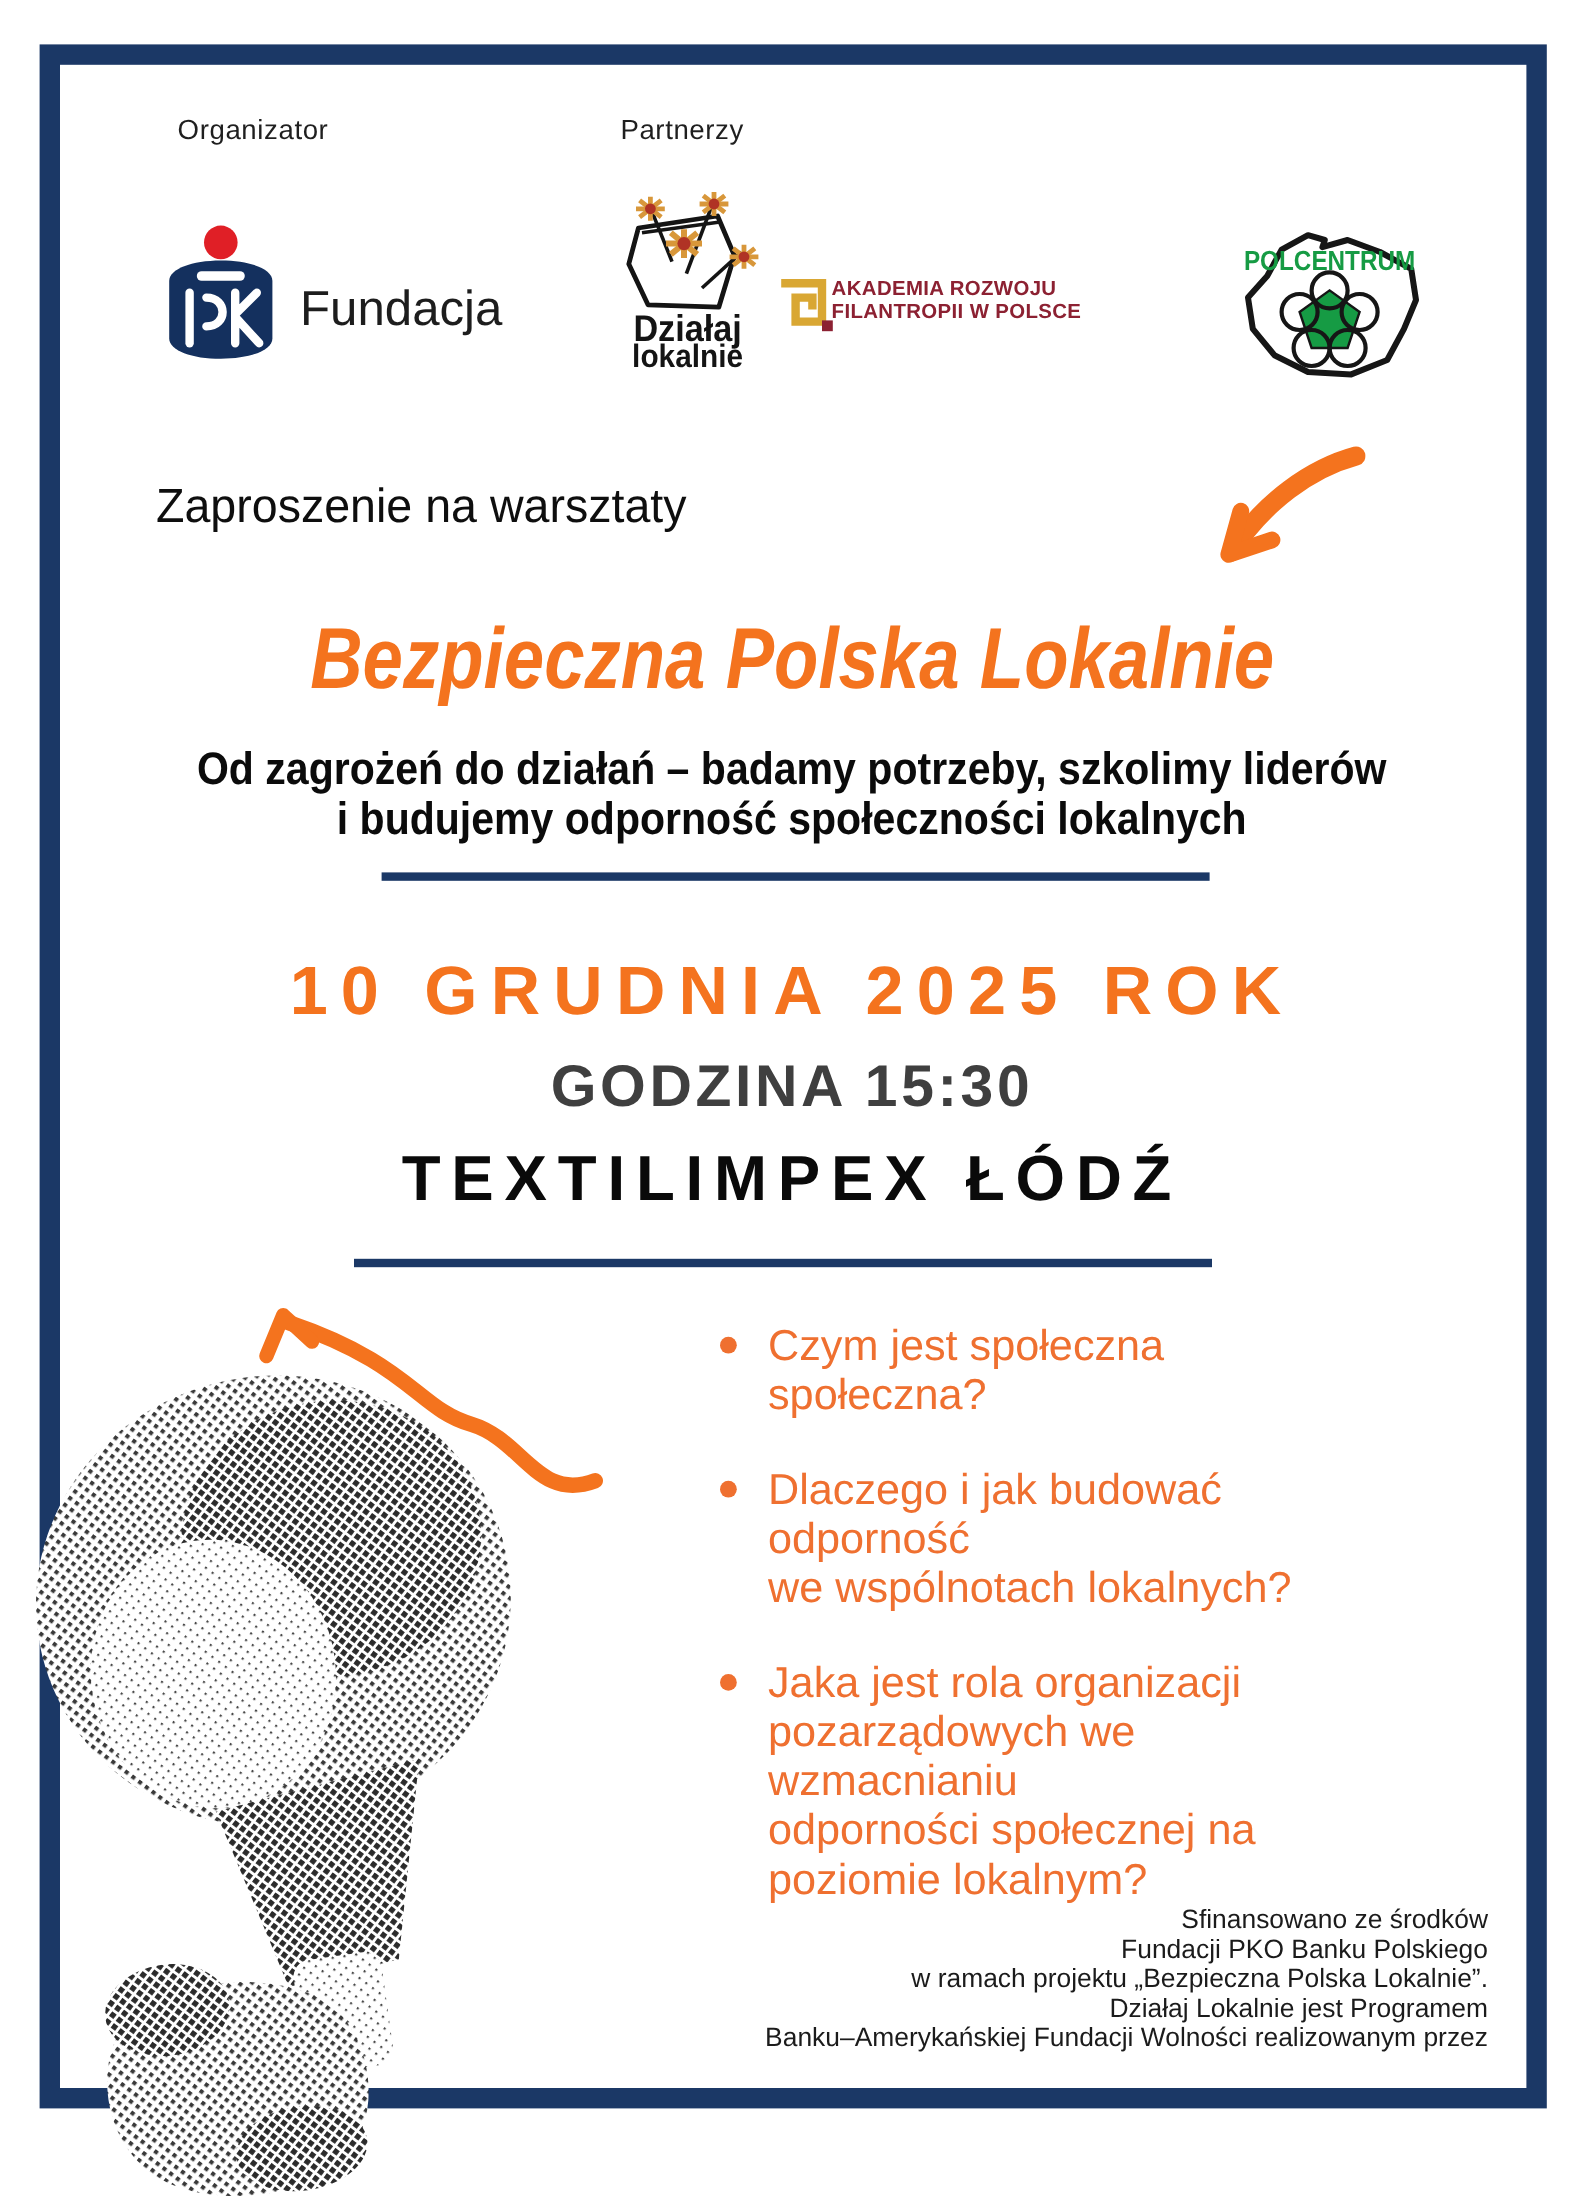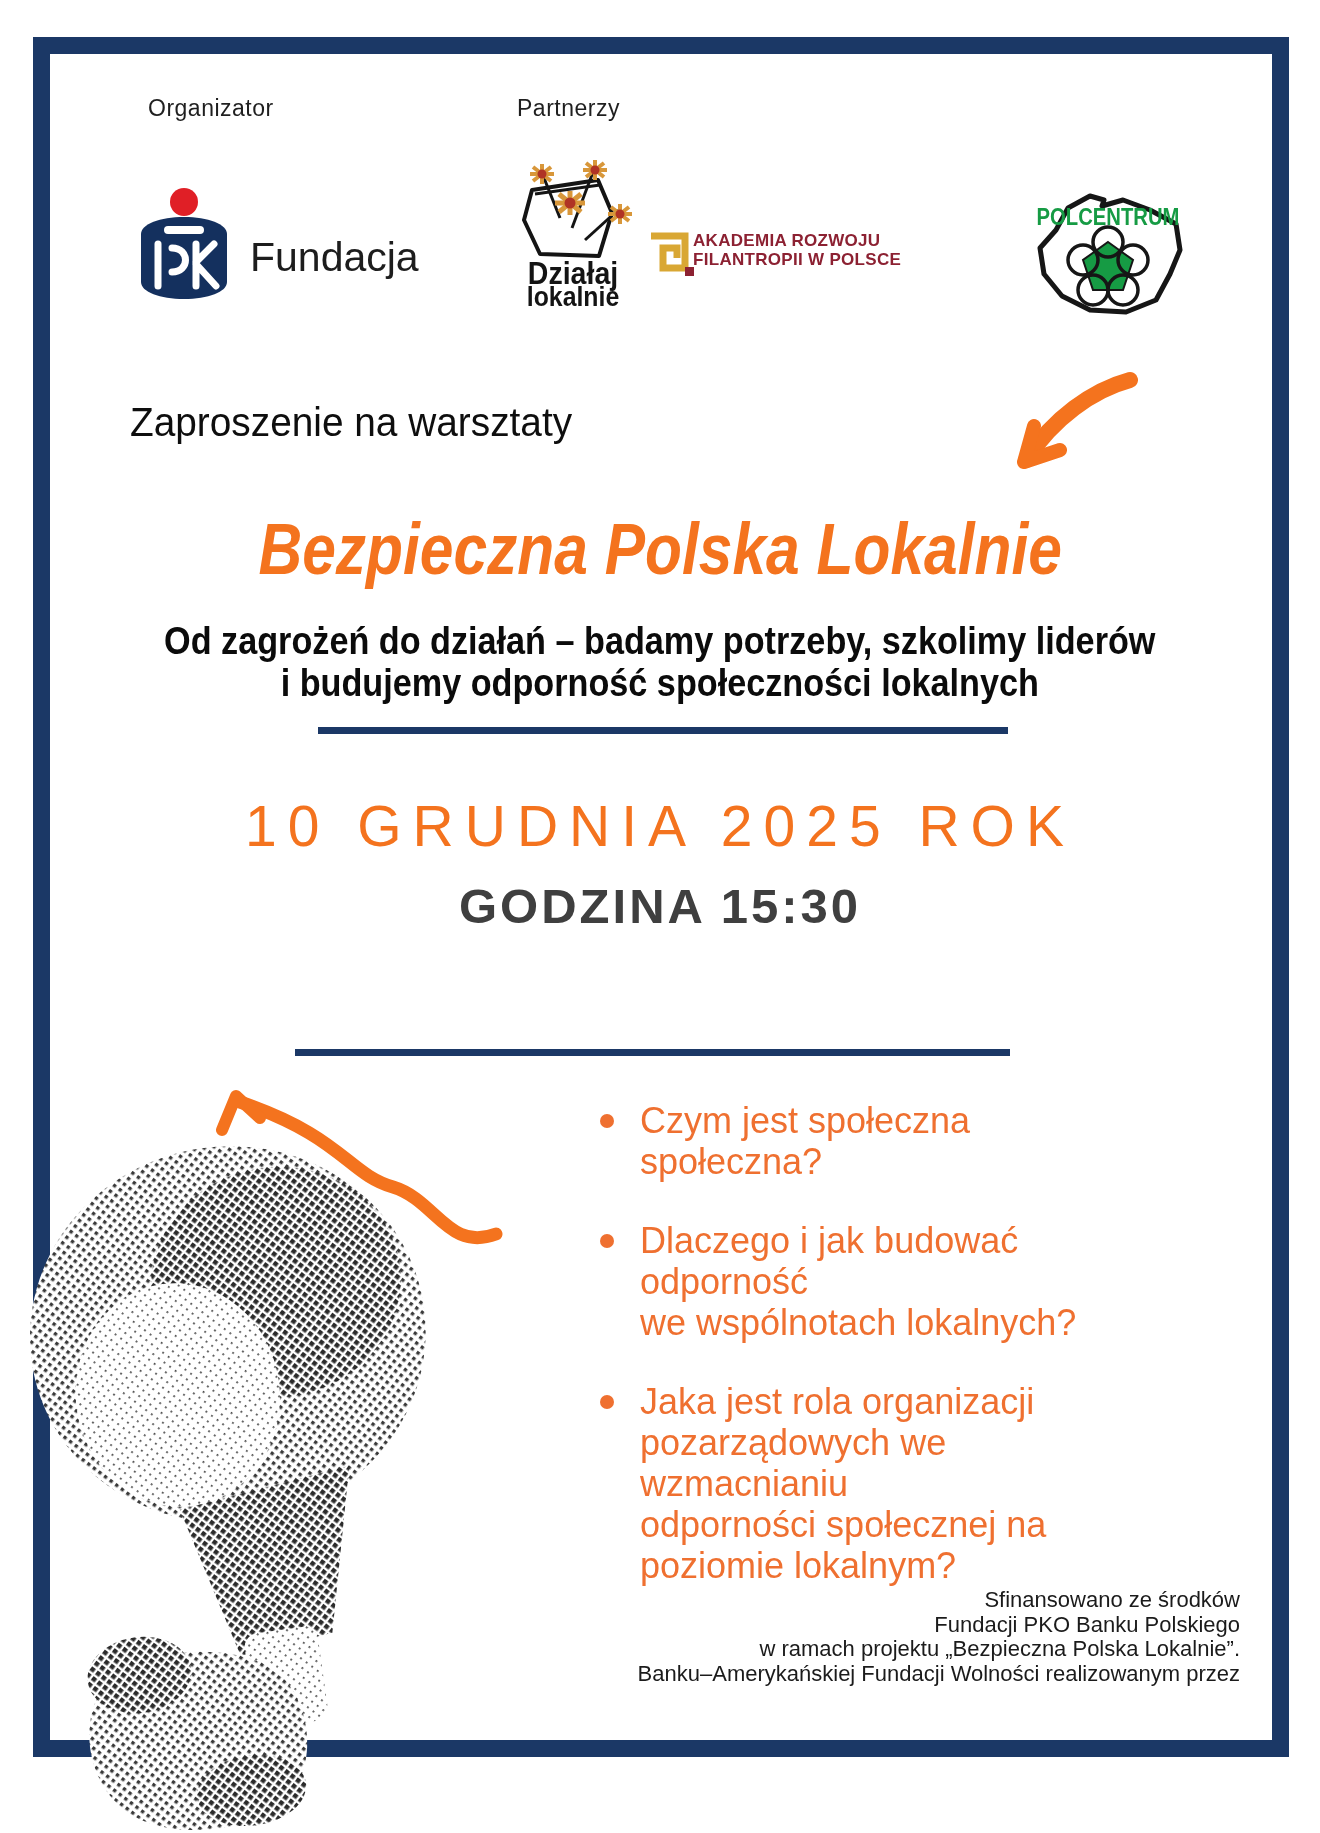--- a/index.html
+++ b/index.html
@@ -53,21 +53,21 @@
     color:#0b0b0b; font-size:38px; font-weight:700; line-height:42px;
   }
   .subtitle .cond{display:inline-block; transform:scaleX(.9); transform-origin:center; white-space:pre-line;}
 
   .divider{position:absolute; height:7px; background:#1b3866; z-index:2;}
   .div1{left:318px; top:727px; width:690px;}
   .div2{left:295px; top:1049px; width:715px;}
 
   .date-line{
     position:absolute; left:33px; top:793px; width:1254px; text-align:center; z-index:2;
-    color:#f4731e; font-size:57px; font-weight:400; letter-spacing:11px; white-space:nowrap;
+    color:#f4731e; font-size:57px; font-weight:700; letter-spacing:11px; white-space:nowrap;
   }
   .time-line{
     position:absolute; left:33px; top:878px; width:1254px; text-align:center; z-index:2;
     color:#3f3f3f; font-size:49px; font-weight:800; letter-spacing:3px;
   }
   .venue-line{
     position:absolute; left:33px; top:952px; width:1254px; text-align:center; z-index:2;
     color:#0a0a0a; font-size:53px; font-weight:800; letter-spacing:9px;
   }
 
@@ -191,20 +191,21 @@
 
   <div class="title"><span>Bezpieczna Polska Lokalnie</span></div>
 
   <div class="subtitle"><span class="cond">Od zagrożeń do działań – badamy potrzeby, szkolimy liderów
 i budujemy odporność społeczności lokalnych</span></div>
 
   <div class="divider div1"></div>
 
   <div class="date-line">10 GRUDNIA 2025 ROK</div>
   <div class="time-line">GODZINA 15:30</div>
+  <div class="venue-line">TEXTILIMPEX ŁÓDŹ</div>
 
   <div class="divider div2"></div>
 
   <div class="bullets">
     <div class="bullet">
       <span class="dot"></span>
       <span class="txt">Czym jest społeczna społeczna?</span>
     </div>
     <div class="bullet">
       <span class="dot"></span>
@@ -249,16 +250,17 @@
       <path d="M55,540 C30,570 28,625 60,660 C95,698 185,705 225,672 C258,645 262,585 235,550 C200,508 95,500 55,540 Z" fill="url(#htMed)"></path>
       <ellipse cx="95" cy="530" rx="52" ry="38" fill="url(#htDark)"></ellipse>
       <ellipse cx="190" cy="660" rx="55" ry="35" fill="url(#htDark)"></ellipse>
     </g>
   </svg>
 
   <div class="funding">
     <div>Sfinansowano ze środków</div>
     <div>Fundacji PKO Banku Polskiego</div>
     <div>w ramach projektu  „Bezpieczna Polska Lokalnie”.</div>
+    <div>Działaj Lokalnie jest Programem</div>
     <div>Banku–Amerykańskiej Fundacji Wolności realizowanym przez</div>
   </div>
 
 </div>
 
 </body></html>

